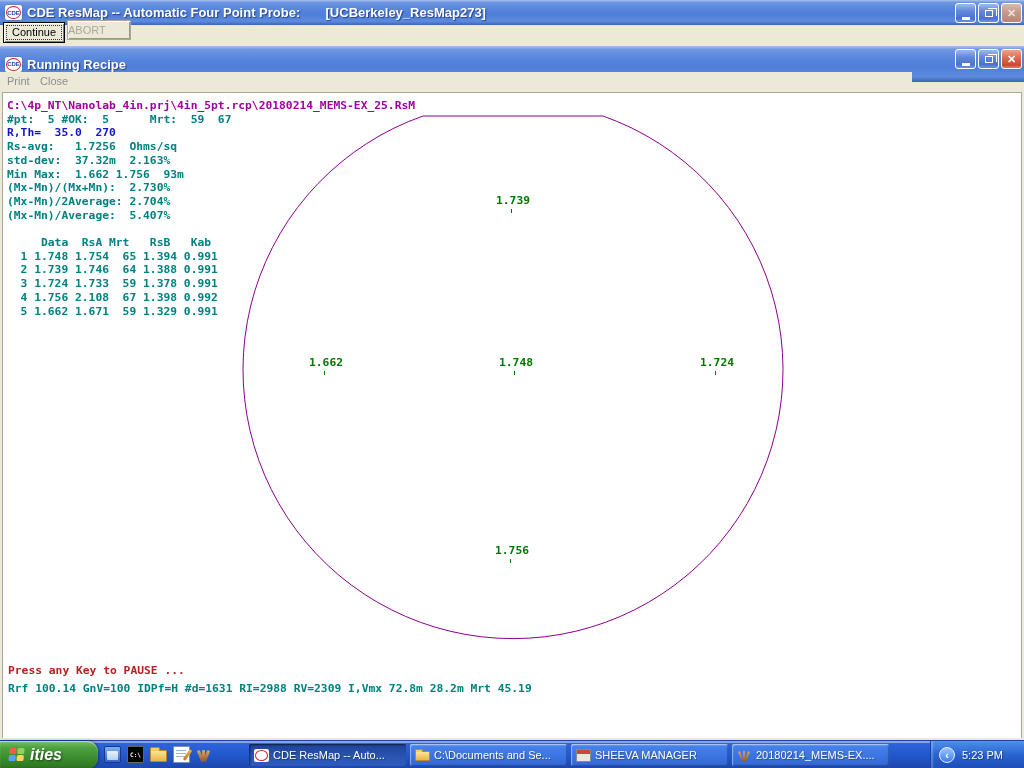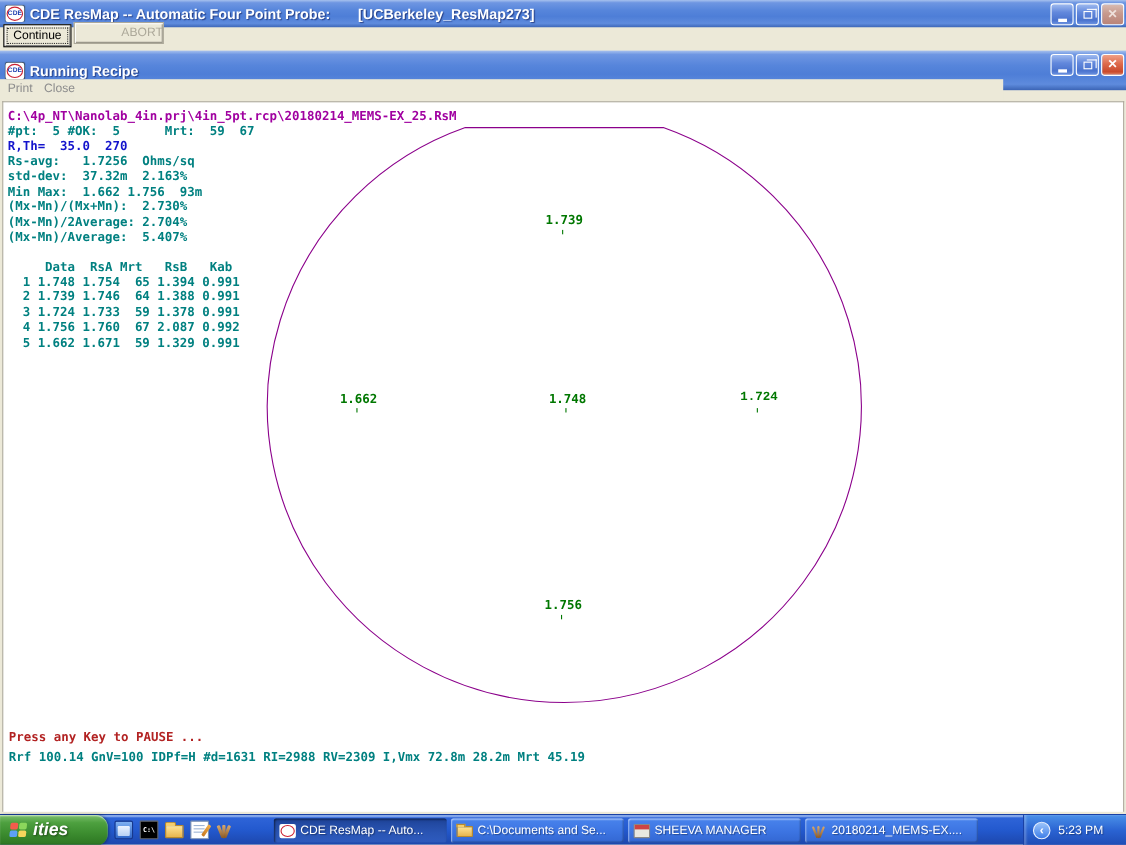--- a/index.html
+++ b/index.html
@@ -41,24 +41,24 @@
   
   .toolbar-main { position:absolute; left:0; top:25px; width:1024px; height:21px; background:#ECE9D8; }
   .btn-continue {
     position:absolute; left:3px; top:-3px; width:62px; height:21px;
     background:#ECE9D8; border:1px solid #000; border-radius:0;
     box-shadow:inset 1px 1px 0 #fff, inset -1px -1px 0 #808080;
     font-size:11px; color:#000; text-align:center; line-height:19px;
   }
   .btn-continue::after { content:""; position:absolute; left:2px; top:2px; right:2px; bottom:2px; border:1px dotted #333; }
   .btn-abort {
-    position:absolute; left:67px; top:-5px; width:82px; height:20px;
+    position:absolute; left:67px; top:-5px; width:64px; height:20px;
     background:#ECE9D8; border:1px solid #ACA899;
     box-shadow:inset 1px 1px 0 #fff, inset -1px -1px 0 #9a968a;
-    font-size:11px; color:#ACA899; text-align:right; line-height:18px;
+    font-size:11px; color:#ACA899; text-align:left; line-height:18px;
   }
   .menu-frag { position:absolute; top:4px; font-size:16px; color:#8D8D8D;margin-top:20px; }
   .frag-ities { left:123px; } .frag-password { left:162px; } .frag-secs { left:217px; }
 
   .menubar-recipe { position:absolute; left:0; top:72px; width:912px; height:20px; background:#ECE9D8;text-decoration:underline; }
   .menubar-recipe .menu-item { position:absolute; top:3px; font-size:11px; color:#8D8D8D; }
   .mi-print { left:7px; } .mi-close { left:40px; }
 
   
   .client {
@@ -211,35 +211,35 @@
         <div class="mline c-teal">std-dev:  37.32m  2.163%</div>
         <div class="mline c-teal">Min Max:  1.662 1.756  93m</div>
         <div class="mline c-teal">(Mx-Mn)/(Mx+Mn):  2.730%</div>
         <div class="mline c-teal">(Mx-Mn)/2Average: 2.704%</div>
         <div class="mline c-teal">(Mx-Mn)/Average:  5.407%</div>
         <div class="mline"> </div>
         <div class="mline c-teal">     Data  RsA Mrt   RsB   Kab</div>
         <div class="mline c-teal">  1 1.748 1.754  65 1.394 0.991</div>
         <div class="mline c-teal">  2 1.739 1.746  64 1.388 0.991</div>
         <div class="mline c-teal">  3 1.724 1.733  59 1.378 0.991</div>
-        <div class="mline c-teal">  4 1.756 1.760  67 2.087 0.992</div>
+        <div class="mline c-teal">  4 1.756 2.108  67 1.398 0.992</div>
         <div class="mline c-teal">  5 1.662 1.671  59 1.329 0.991</div>
       </div>
     <div class="mline c-red status-pause">Press any Key to PAUSE ...</div>
     <div class="mline c-teal status-reading">Rrf 100.14 GnV=100 IDPf=H #d=1631 RI=2988 RV=2309 I,Vmx 72.8m 28.2m Mrt 45.19</div>
   </div>
 
   <svg class="wafer-svg" viewBox="0 0 1024 768">
     <path d="M 423 116 L 603 116 A 270 269 0 1 1 423 116 Z" fill="none" stroke="#8B008B" stroke-width="1"></path>
   </svg>
   <div>
       <div class="wlabel" style="left: 483px; top: 194px; color: rgb(0, 119, 0);">1.739<i class="wtick"></i></div>
       <div class="wlabel" style="left: 296px; top: 356px; color: rgb(0, 119, 0);">1.662<i class="wtick"></i></div>
       <div class="wlabel" style="left: 486px; top: 356px; color: rgb(0, 119, 0);">1.748<i class="wtick"></i></div>
-      <div class="wlabel" style="left: 660px; top: 356px; color: rgb(0, 119, 0); font-family: Liberation Mono, monospace;">1.724<i class="wtick"></i></div>
+      <div class="wlabel" style="left: 687px; top: 356px; color: rgb(0, 119, 0);">1.724<i class="wtick"></i></div>
       <div class="wlabel" style="left: 482px; top: 544px; color: rgb(0, 119, 0);">1.756<i class="wtick"></i></div>
     </div>
 
   <div class="taskbar">
     <div class="start-btn">
       <span class="xp-flag">
         <i class="f-r"></i>
           <i class="f-g"></i>
           <i class="f-b"></i>
           <i class="f-y"></i>

